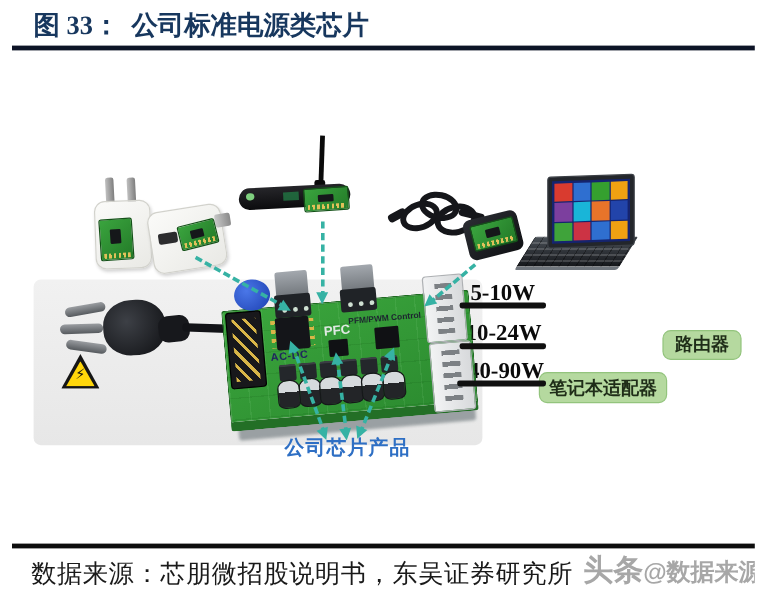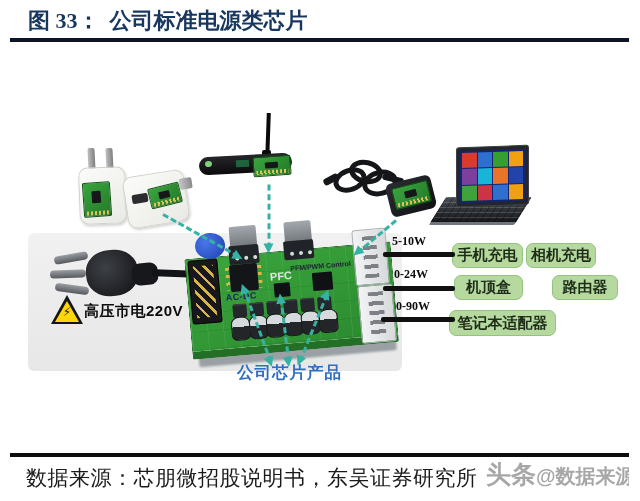--- a/index.html
+++ b/index.html
@@ -170,21 +170,21 @@
   .wconn{background:linear-gradient(90deg,#f2f3f4,#d7d9db);border:1px solid #aeb1b4;border-radius:3px;}
   .wconn::after{content:"";position:absolute;left:9px;right:9px;top:6px;bottom:6px;
        background:repeating-linear-gradient(180deg,#7c8084 0 4px,rgba(0,0,0,0) 4px 9.5px);}
   #wc1{left:169px;top:-2px;width:32px;height:54px;}
   #wc2{left:170px;top:54px;width:33px;height:56px;}
 
   
   .pline{height:5px;background:#101010;border-radius:2px;z-index:5;}
   #l1{left:383px;top:252px;width:72px;} #l2{left:383px;top:286px;width:72px;}
   #l3{left:381px;top:317px;width:74px;}
-  .plabel{font-family:"Liberation Serif",serif;font-weight:bold;font-size:12px;color:#0b0b0b;
+  .plabel{font-family:"Liberation Serif",serif;font-weight:bold;font-size:19px;color:#0b0b0b;
           white-space:nowrap;}
   #p1{left:392px;top:234px;} #p2{left:388px;top:267px;} #p3{left:390px;top:299px;}
 
   .app{height:25px;background:var(--appbg);border:1px solid #93c47d;border-radius:7px;
        display:flex;align-items:center;justify-content:center;font-weight:bold;font-size:15px;
        color:#1f2d18;box-sizing:border-box;white-space:nowrap;}
   #b1{left:452px;top:243px;width:71px;} #b2{left:526px;top:243px;width:70px;}
   #b3{left:454px;top:275px;width:69px;} #b4{left:552px;top:275px;width:66px;}
   #b5{left:449px;top:310px;width:107px;height:26px;}
 
@@ -248,21 +248,20 @@
   <div id="plug-p1" class="abs plugprong"></div>
   <div id="plug-p2" class="abs plugprong"></div>
   <div id="plug-p3" class="abs plugprong"></div>
   <div id="plug-body" class="abs"></div>
   <div id="plug-neck" class="abs"></div>
   <div id="plug-cable" class="abs"></div>
 
   <div id="tri-outer" class="abs"></div>
   <div id="tri-inner" class="abs"></div>
   <div id="bolt" class="abs">⚡</div>
-  <div id="mains-label" class="abs">高压市电220V</div>
 
   <div id="board" class="abs">
     <div id="board-shadow" class="abs"></div>
     <div id="board-face" class="abs"></div>
     <div id="t1-tab" class="abs t-tab"></div>
     <div id="t2-tab" class="abs t-tab"></div>
     <div id="t1-body" class="abs t-body"></div>
     <div id="t2-body" class="abs t-body"></div>
     <div id="blue-cap" class="abs"></div>
     <div id="left-conn" class="abs"></div>
@@ -297,23 +296,20 @@
   <div id="a5" class="arrow two"></div>
   <div id="a6" class="arrow two"></div>
 
   <div id="p1" class="abs plabel">5-10W</div>
   <div id="l1" class="abs pline"></div>
   <div id="p2" class="abs plabel">10-24W</div>
   <div id="l2" class="abs pline"></div>
   <div id="p3" class="abs plabel">40-90W</div>
   <div id="l3" class="abs pline"></div>
 
-  <div id="b1" class="abs app">手机充电</div>
-  <div id="b2" class="abs app">相机充电</div>
-  <div id="b3" class="abs app">机顶盒</div>
   <div id="b4" class="abs app">路由器</div>
   <div id="b5" class="abs app">笔记本适配器</div>
 
   <div id="chip-products" class="abs">公司芯片产品</div>
 
   <div id="rule-bottom" class="abs"></div>
   <div id="source" class="abs">数据来源：芯朋微招股说明书，东吴证券研究所</div>
   <div id="watermark" class="abs">
     <span class="wm1">头条</span><span class="wm2">@数据来源</span>
   </div>

